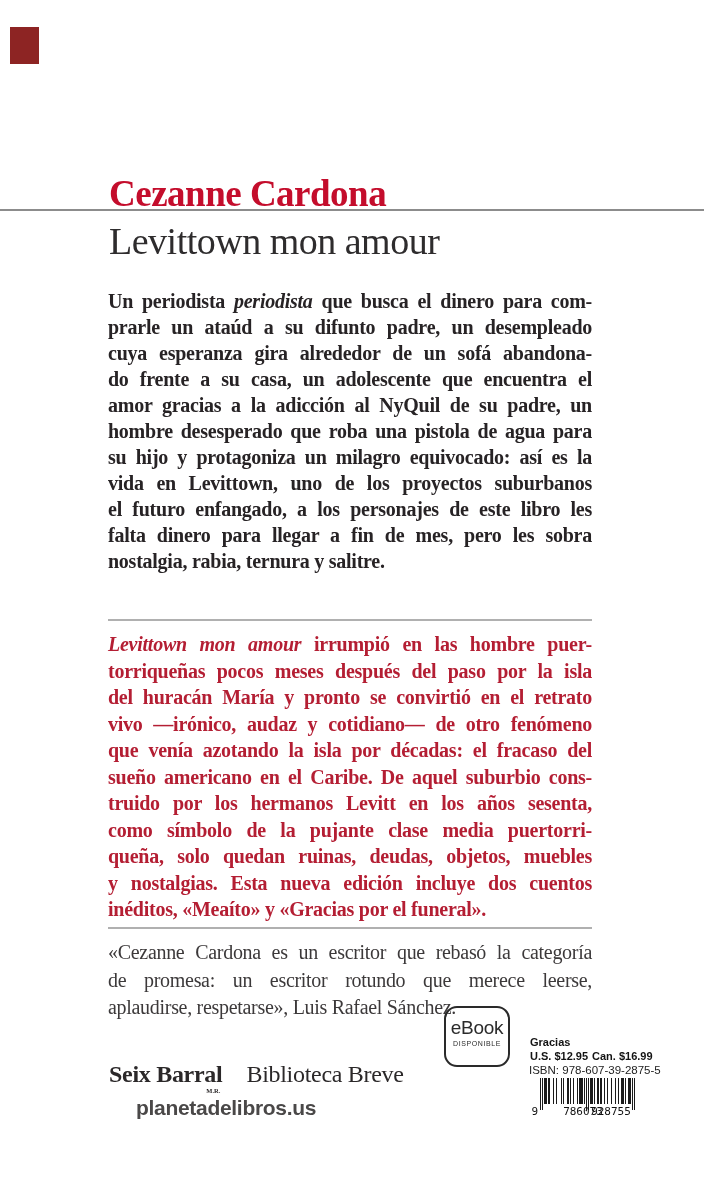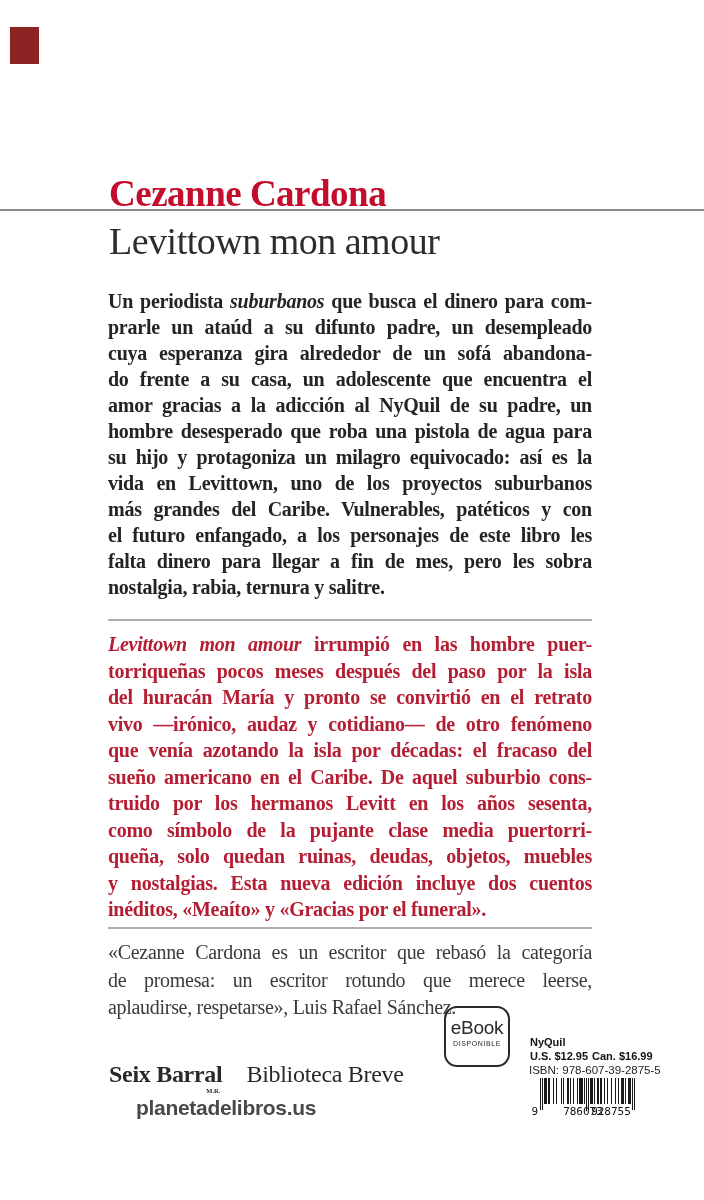--- a/index.html
+++ b/index.html
@@ -79,29 +79,28 @@
 
 <div class="page">
 
   <div class="mark"></div>
 
   <div class="author">Cezanne Cardona</div>
   <div class="toprule"></div>
   <div class="booktitle">Levittown mon amour</div>
 
   <div class="col synopsis">
-    <div class="jline"><span>Un periodista </span><i>suburbanos</i><span> que busca el dinero para com-</span></div>
+    <div class="jline"><span>Un periodista </span><i>periodista</i><span> que busca el dinero para com-</span></div>
     <div class="jline">prarle un ataúd a su difunto padre, un desempleado</div>
     <div class="jline">cuya esperanza gira alrededor de un sofá abandona-</div>
     <div class="jline">do frente a su casa, un adolescente que encuentra el</div>
     <div class="jline">amor gracias a la adicción al NyQuil de su padre, un</div>
     <div class="jline">hombre desesperado que roba una pistola de agua para</div>
     <div class="jline">su hijo y protagoniza un milagro equivocado: así es la</div>
     <div class="jline">vida en Levittown, uno de los proyectos suburbanos</div>
-    <div class="jline">más grandes del Caribe. Vulnerables, patéticos y con</div>
     <div class="jline">el futuro enfangado, a los personajes de este libro les</div>
     <div class="jline">falta dinero para llegar a fin de mes, pero les sobra</div>
     <div class="jline last">nostalgia, rabia, ternura y salitre.</div>
   </div>
 
   <div class="midrule1"></div>
 
   <div class="col promo">
     <div class="jline"><i>Levittown mon amour</i><span> irrumpió en las hombre puer-</span></div>
     <div class="jline">torriqueñas pocos meses después del paso por la isla</div>
@@ -126,21 +125,21 @@
 
   <div class="imprint"><span class="sb">Seix Barral</span><span class="tm">M.R.</span><span class="bb">Biblioteca Breve</span></div>
 
   <div class="site">planetadelibros.us</div>
 
   <div class="ebook">
     <div class="e1">eBook</div>
     <div class="e2">DISPONIBLE</div>
   </div>
 
-  <div class="sales genre">NyQuil</div>
+  <div class="sales genre">Gracias</div>
   <div class="sales priceus">U.S. $12.95</div>
   <div class="sales pricecan">Can. $16.99</div>
   <div class="sales isbn">ISBN: 978-607-39-2875-5</div>
 
   <svg class="barcode" width="95" height="32" viewBox="0 0 95 32" preserveAspectRatio="none" shape-rendering="crispEdges">
     <g id="barcode-bars" fill="#1a1a1a">
         <rect x="0" y="0" width="1" height="32"></rect>
         <rect x="2" y="0" width="1" height="32"></rect>
         <rect x="4" y="0" width="1" height="26"></rect>
         <rect x="5" y="0" width="1" height="26"></rect>

